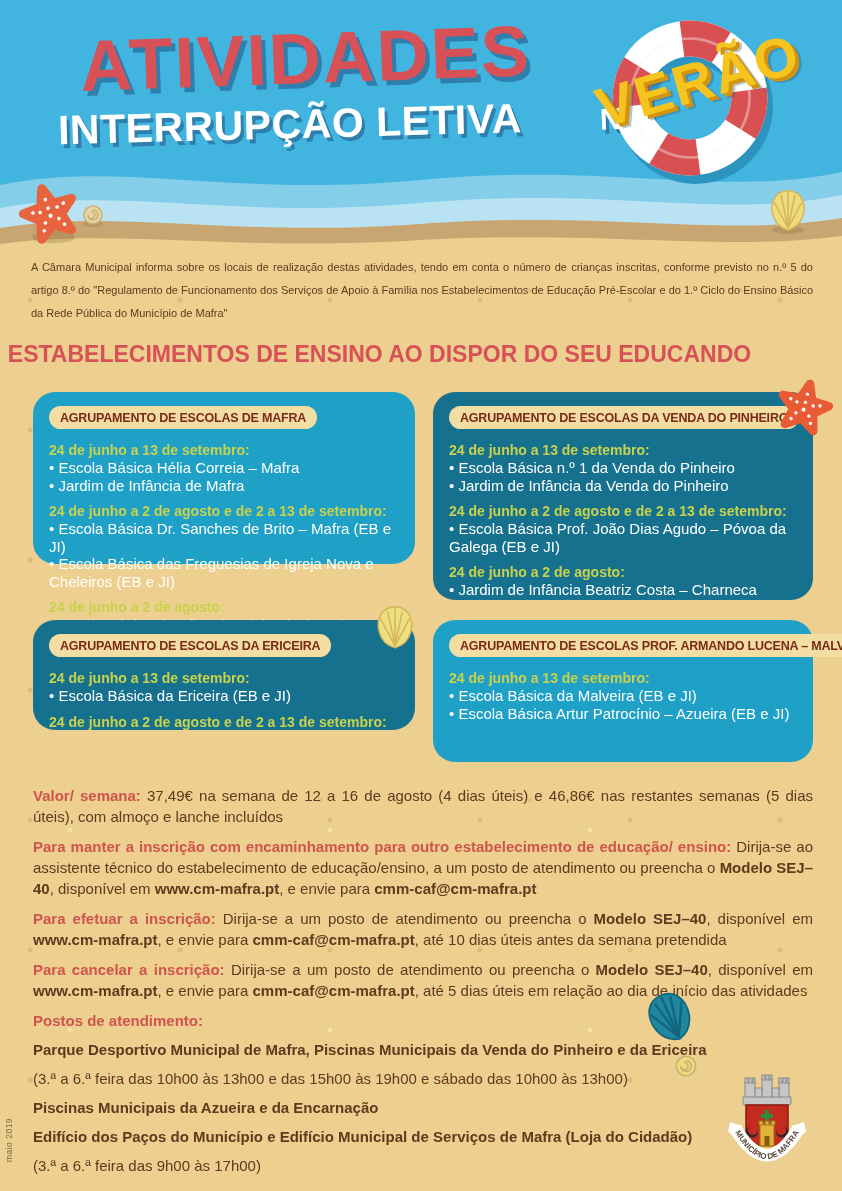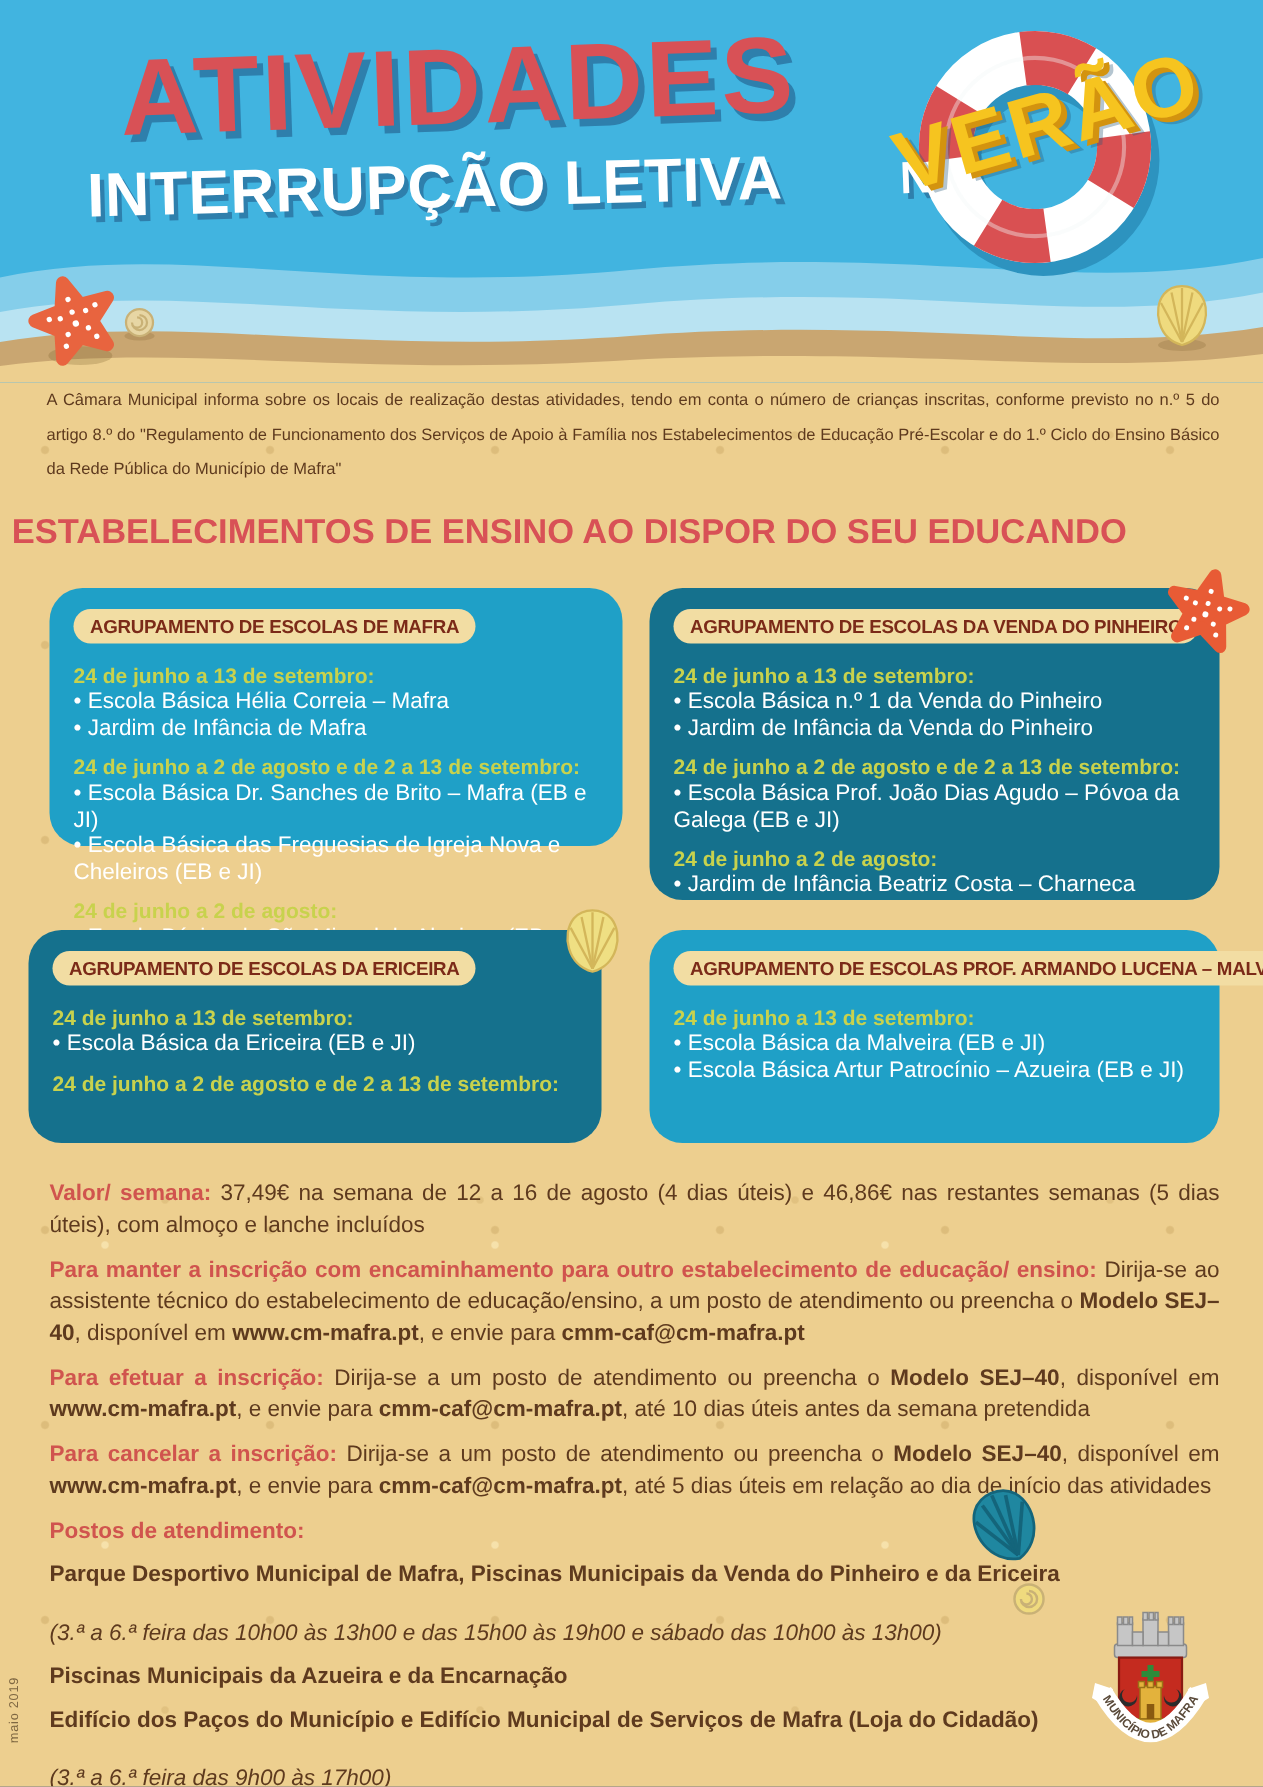--- a/index.html
+++ b/index.html
@@ -51,39 +51,39 @@
     position:absolute;left:0;top:341px;width:759px;margin:0;text-align:center;
     font-size:23px;font-weight:900;letter-spacing:0px;color:var(--title_red);
   }
   
   #cards{position:absolute;left:0;top:392px;width:842px;height:372px;}
   .card{position:absolute;border-radius:22px;padding:14px 18px 10px 16px;box-sizing:border-box;}
   .card.light{background:var(--card_light);}
   .card.dark{background:var(--card_dark);}
   .card:nth-child(1){left:33px;top:0;width:382px;height:172px;}
   .card:nth-child(2){left:433px;top:0;width:380px;height:208px;}
-  .card:nth-child(3){left:19px;top:228px;width:382px;height:142px;}
+  .card:nth-child(3){left:33px;top:228px;width:382px;height:110px;}
   .card:nth-child(4){left:433px;top:228px;width:380px;height:142px;}
   .card-pill{
     display:inline-block;background:var(--pill_bg);color:var(--pill_text);
     font-size:12.5px;font-weight:900;letter-spacing:-0.2px;white-space:nowrap;
     padding:5px 11px 4px;border-radius:14px;margin-bottom:4px;
   }
   .period{color:var(--period);font-weight:bold;font-size:14px;line-height:17px;margin-top:9px;}
   .school{color:#fff;font-size:15px;line-height:17.5px;}
   .school::before{content:"• ";}
   
   #details{position:absolute;left:33px;top:785px;width:780px;color:var(--body_brown);
     font-size:15px;line-height:21px;}
   .para{margin:0 0 9px 0;text-align:justify;}
   .red-label{color:var(--accent_red);font-weight:bold;}
   .seg-b{font-weight:bold;}
   .posts-label{color:var(--accent_red);font-weight:bold;margin:2px 0 2px 0;}
   .post-name{font-weight:bold;margin-top:8px;}
-  .post-hours{margin-top:18px;margin-bottom:2px;font-style:italic;}
+  .post-hours{margin-top:8px;margin-bottom:2px;}
   
   .edition{
     position:absolute;left:-26px;top:1135px;width:70px;font-size:8.5px;color:#7E6742;
     transform:rotate(-90deg);transform-origin:center;text-align:center;letter-spacing:.5px;
   }
   .crest{position:absolute;right:30px;top:1066px;width:90px;height:122px;}
   
   .deco{position:absolute;pointer-events:none;}
 </style>
 </head>

